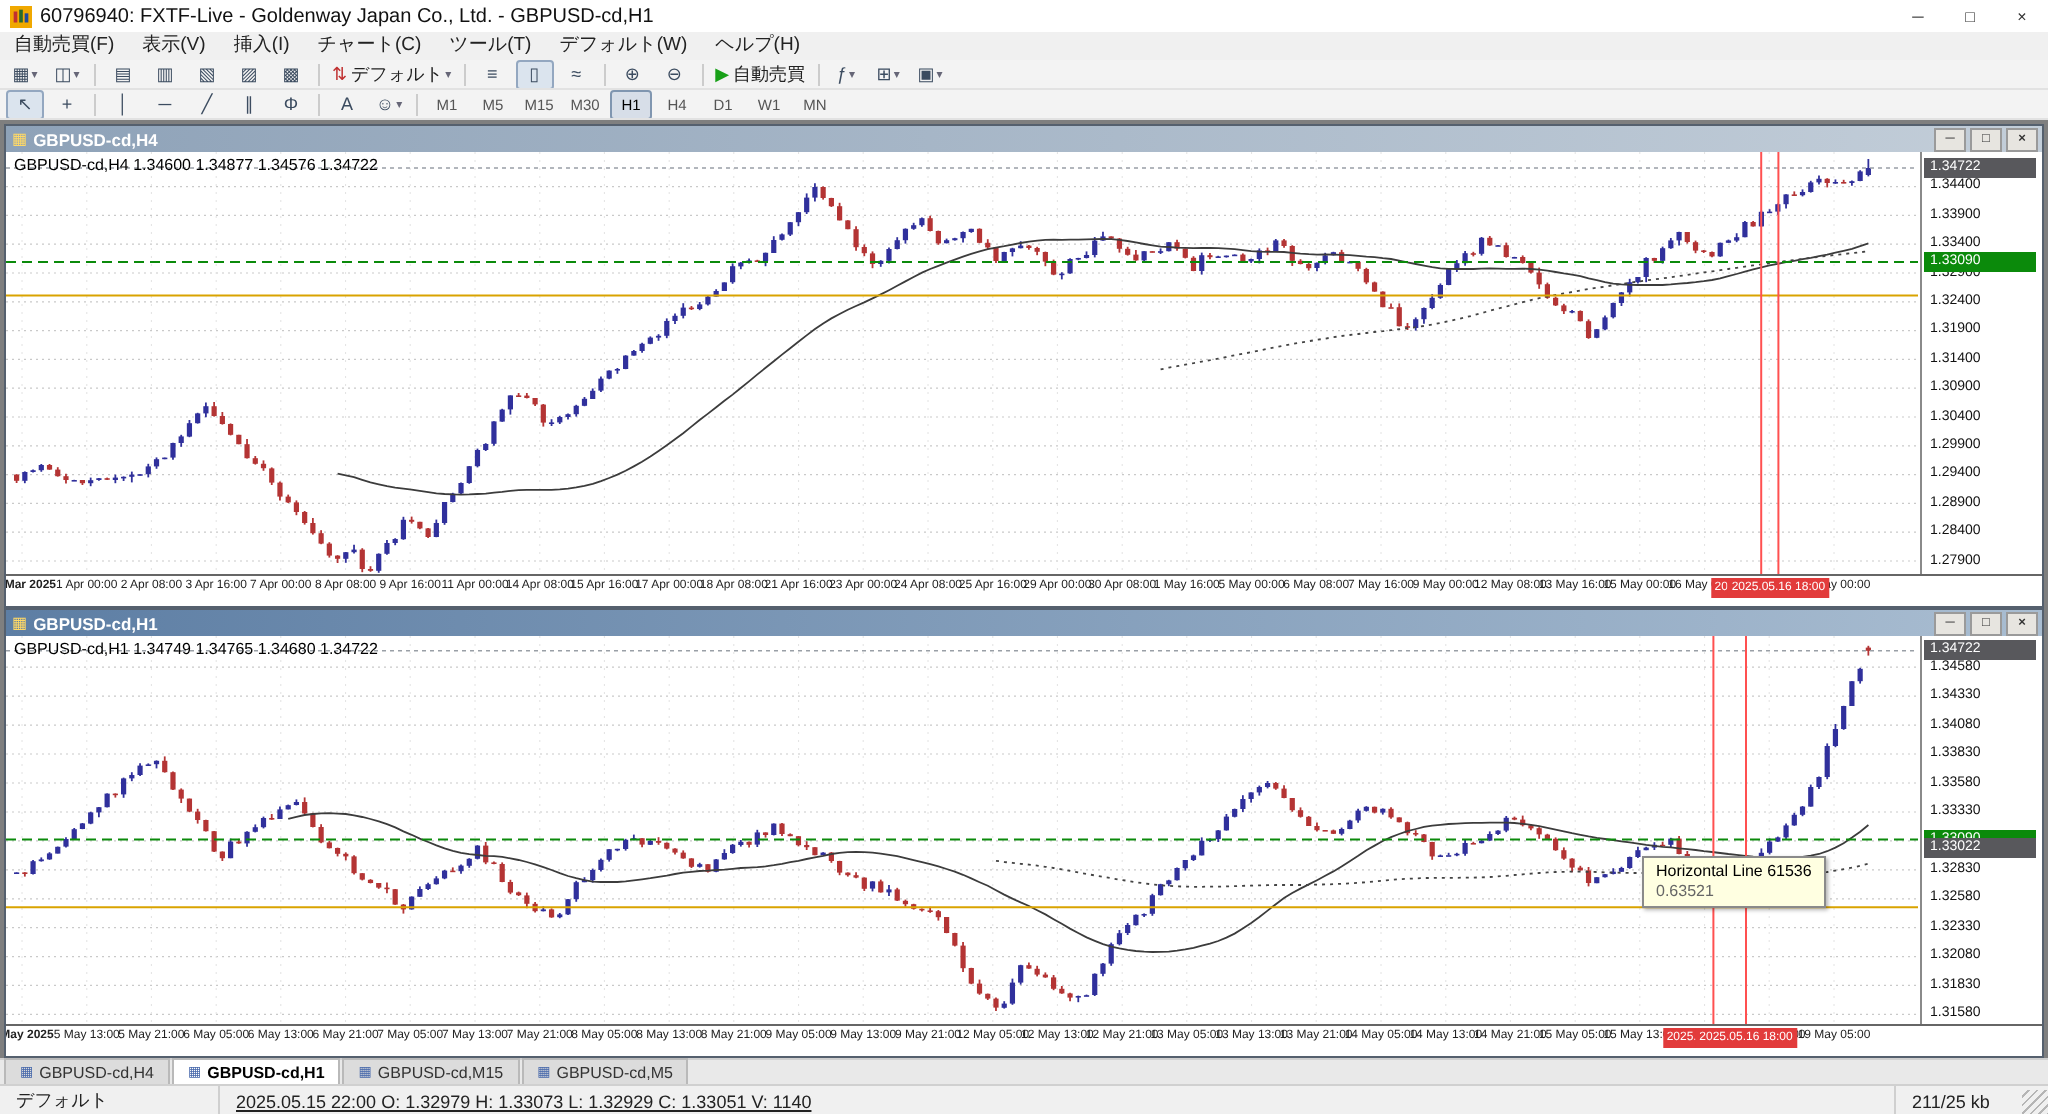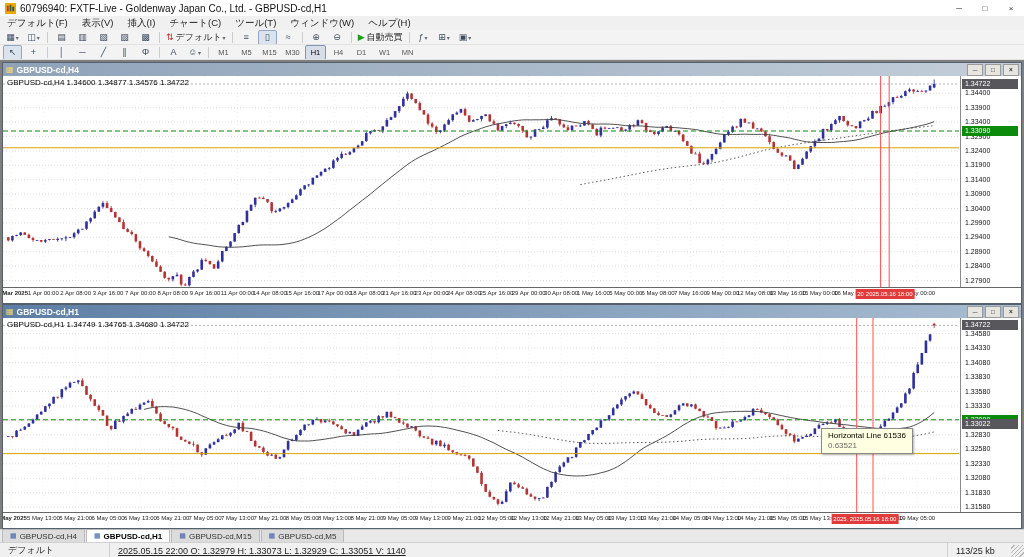--- a/index.html
+++ b/index.html
@@ -90,26 +90,26 @@
       <rect x="5" y="2" width="2" height="7" fill="#2a6a2a"></rect>
       <rect x="8" y="4" width="2" height="5" fill="#204a9c"></rect>
     </svg>
     <span class="ttl">60796940: FXTF-Live - Goldenway Japan Co., Ltd. - GBPUSD-cd,H1</span>
     <span class="wbtn">─</span>
     <span class="wbtn">□</span>
     <span class="wbtn close">×</span>
   </div>
 
   <div id="menubar">
-      <span class="mitem">デフォルト(F)</span>
+      <span class="mitem">自動売買(F)</span>
       <span class="mitem">表示(V)</span>
       <span class="mitem">挿入(I)</span>
       <span class="mitem">チャート(C)</span>
       <span class="mitem">ツール(T)</span>
-      <span class="mitem">ウィンドウ(W)</span>
+      <span class="mitem">デフォルト(W)</span>
       <span class="mitem">ヘルプ(H)</span>
     </div>
 
   <div id="tb1" class="toolbar">
       <span class="tbtn">
         <span class="tglyph">▦</span>
         <span class="tcaret">▾</span>
       </span>
       <span class="tbtn">
         <span class="tglyph">◫</span>
@@ -1374,17 +1374,17 @@
       </div>
       <div class="tab">
         <span class="tico">▦</span>
         <span>GBPUSD-cd,M5</span>
       </div>
     </div>
 
   <div id="statusbar">
     <div class="scell" id="st-profile">デフォルト</div>
     <div class="scell" id="st-ohlc">2025.05.15 22:00  O: 1.32979  H: 1.33073  L: 1.32929  C: 1.33051  V: 1140</div>
-    <div class="scell" id="st-traffic">113/25 kb</div>
+    <div class="scell" id="st-traffic">211/25 kb</div>
     <div id="grip"></div>
   </div>
 
 </div>
 
 </body></html>

